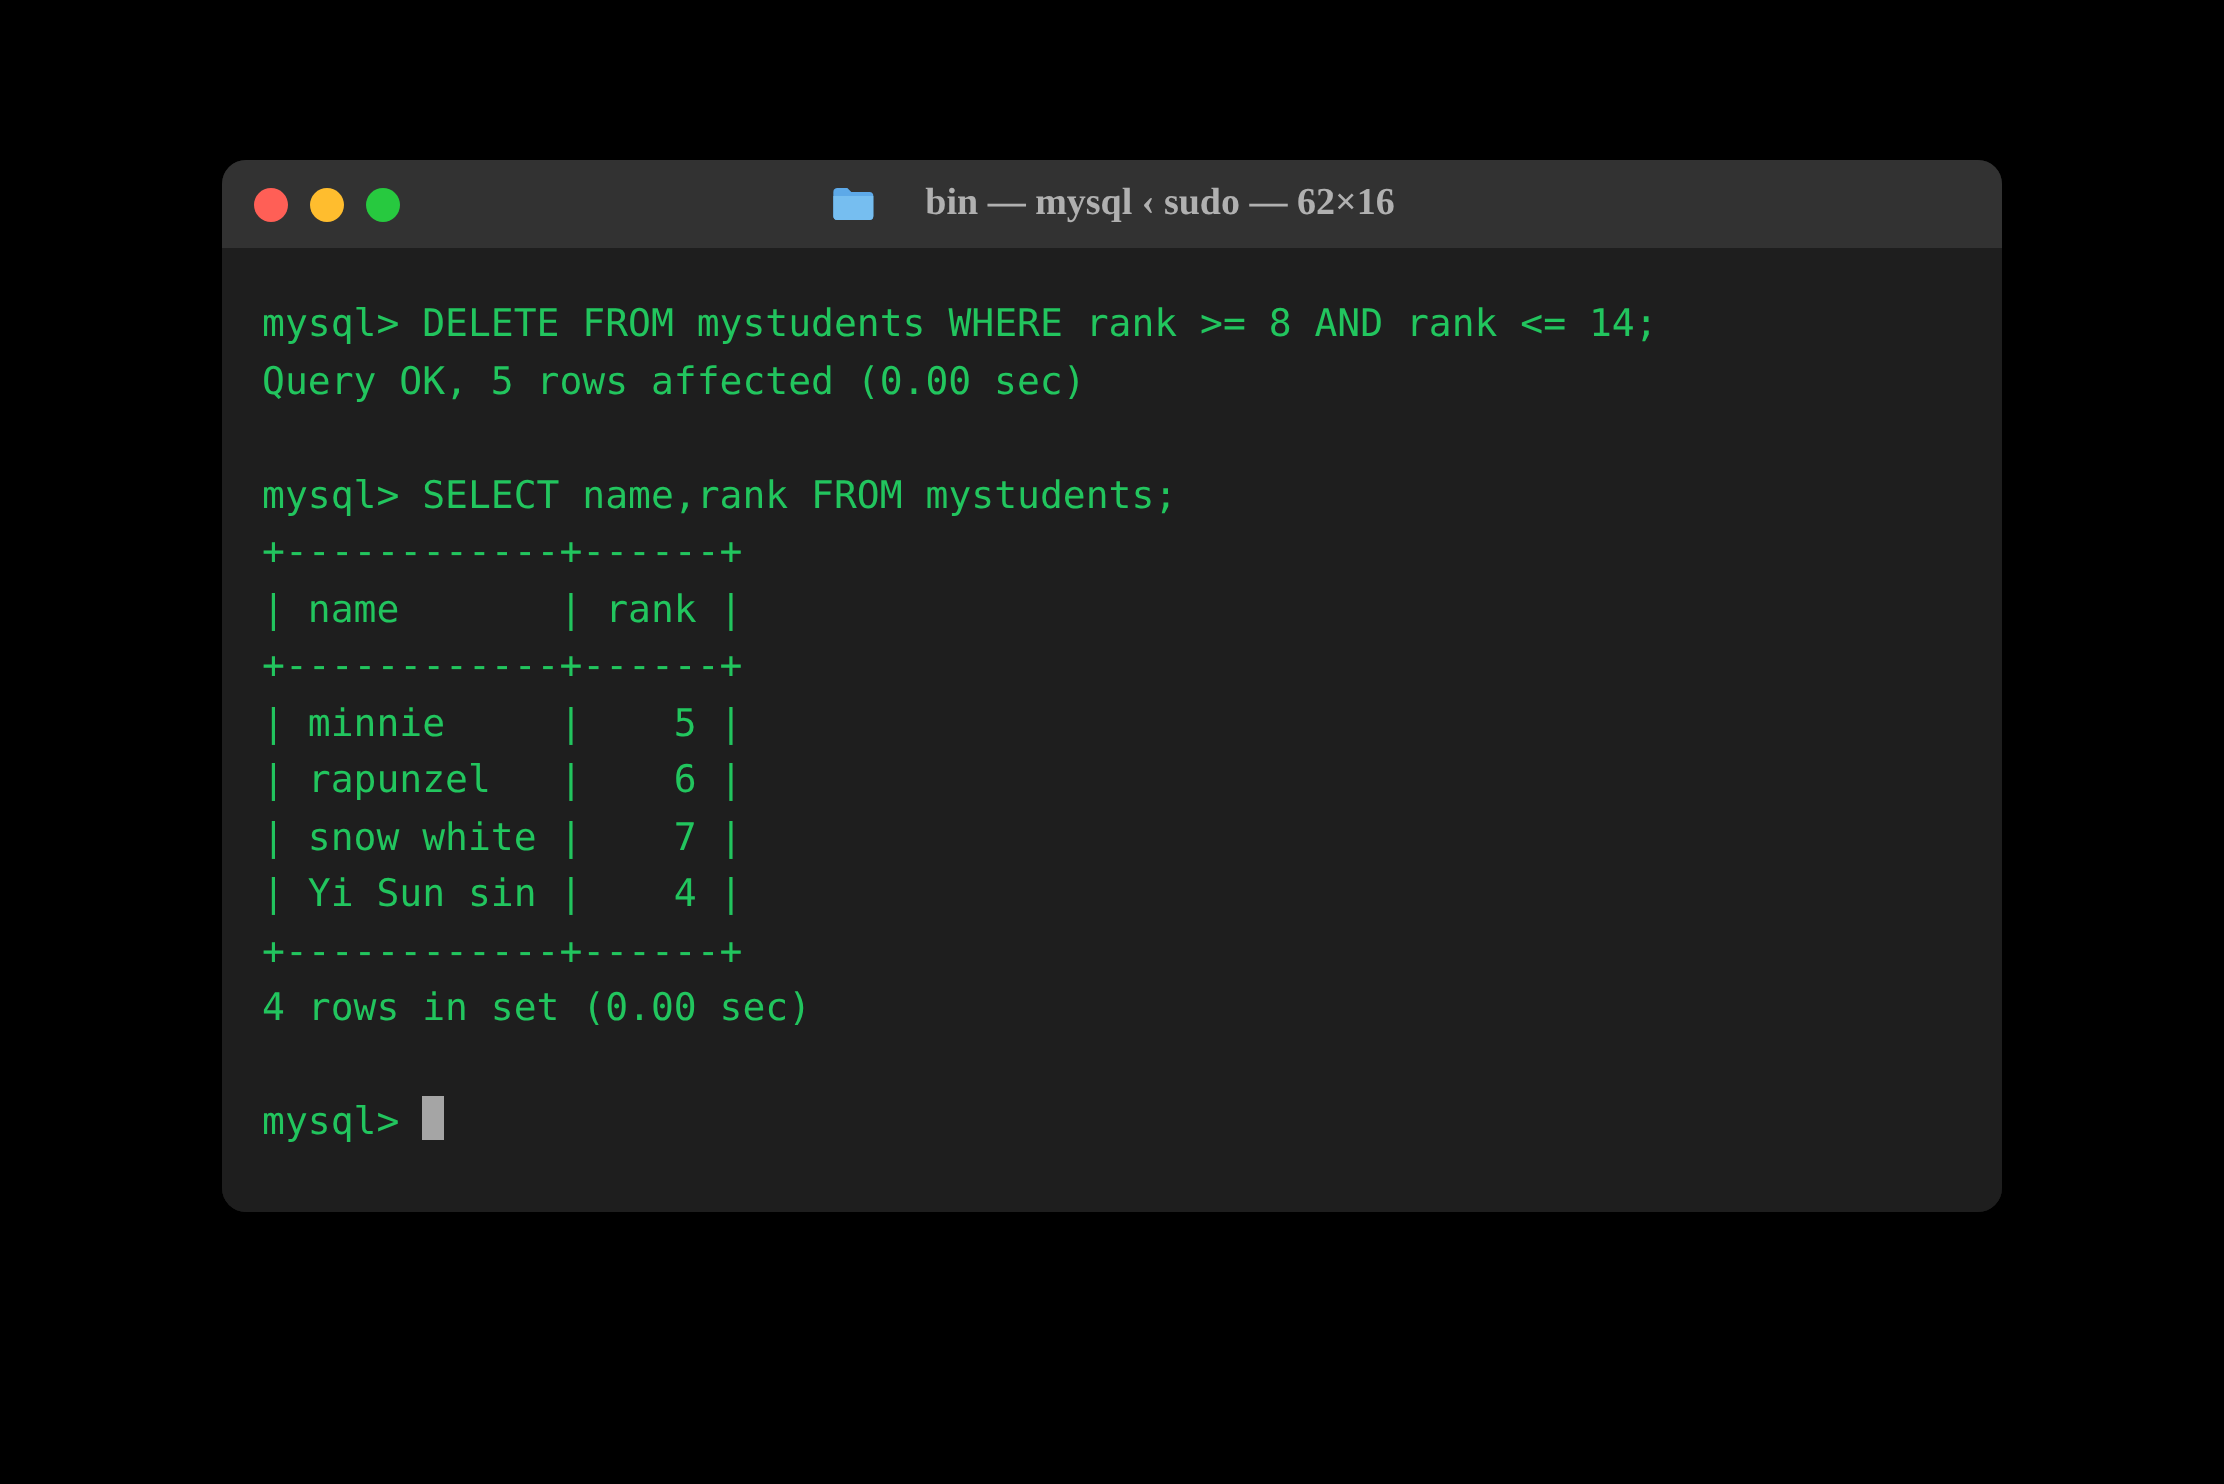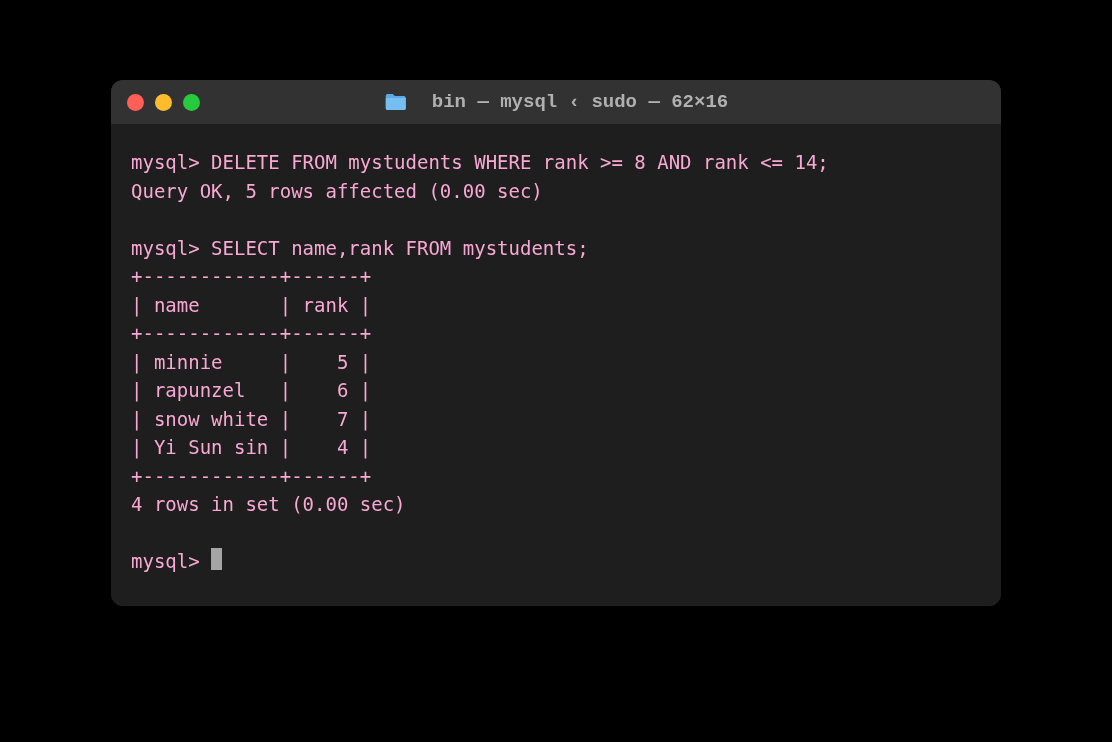--- a/index.html
+++ b/index.html
@@ -48,37 +48,37 @@
     .title-content {
       position: absolute;
       left: 50%;
       transform: translateX(-50%);
       display: flex;
       align-items: center;
       gap: 24px;
       color: #b0b0b0;
       font-weight: 700;
       font-size: 19px;
-      font-family: Liberation Mono, monospace;
+      font-family: Liberation Serif, serif;
     }
     .folder-icon {
       width: 24px;
       height: 20px;
       position: relative;
     }
     .folder-icon svg {
       width: 24px;
       height: 20px;
     }
     .terminal-body {
       background: #1e1e1e;
       padding: 24px 20px 30px 20px;
       font-size: 19px;
       line-height: 1.5;
-      color: #f9a8d4;
+      color: #22c55e;
       font-family: 'SF Mono', 'Menlo', 'Monaco', 'Consolas', monospace;
       white-space: pre;
       min-height: 480px;
     }
     .cursor {
       display: inline-block;
       width: 11px;
       height: 22px;
       background: #a5a5a5;
       vertical-align: text-bottom;

